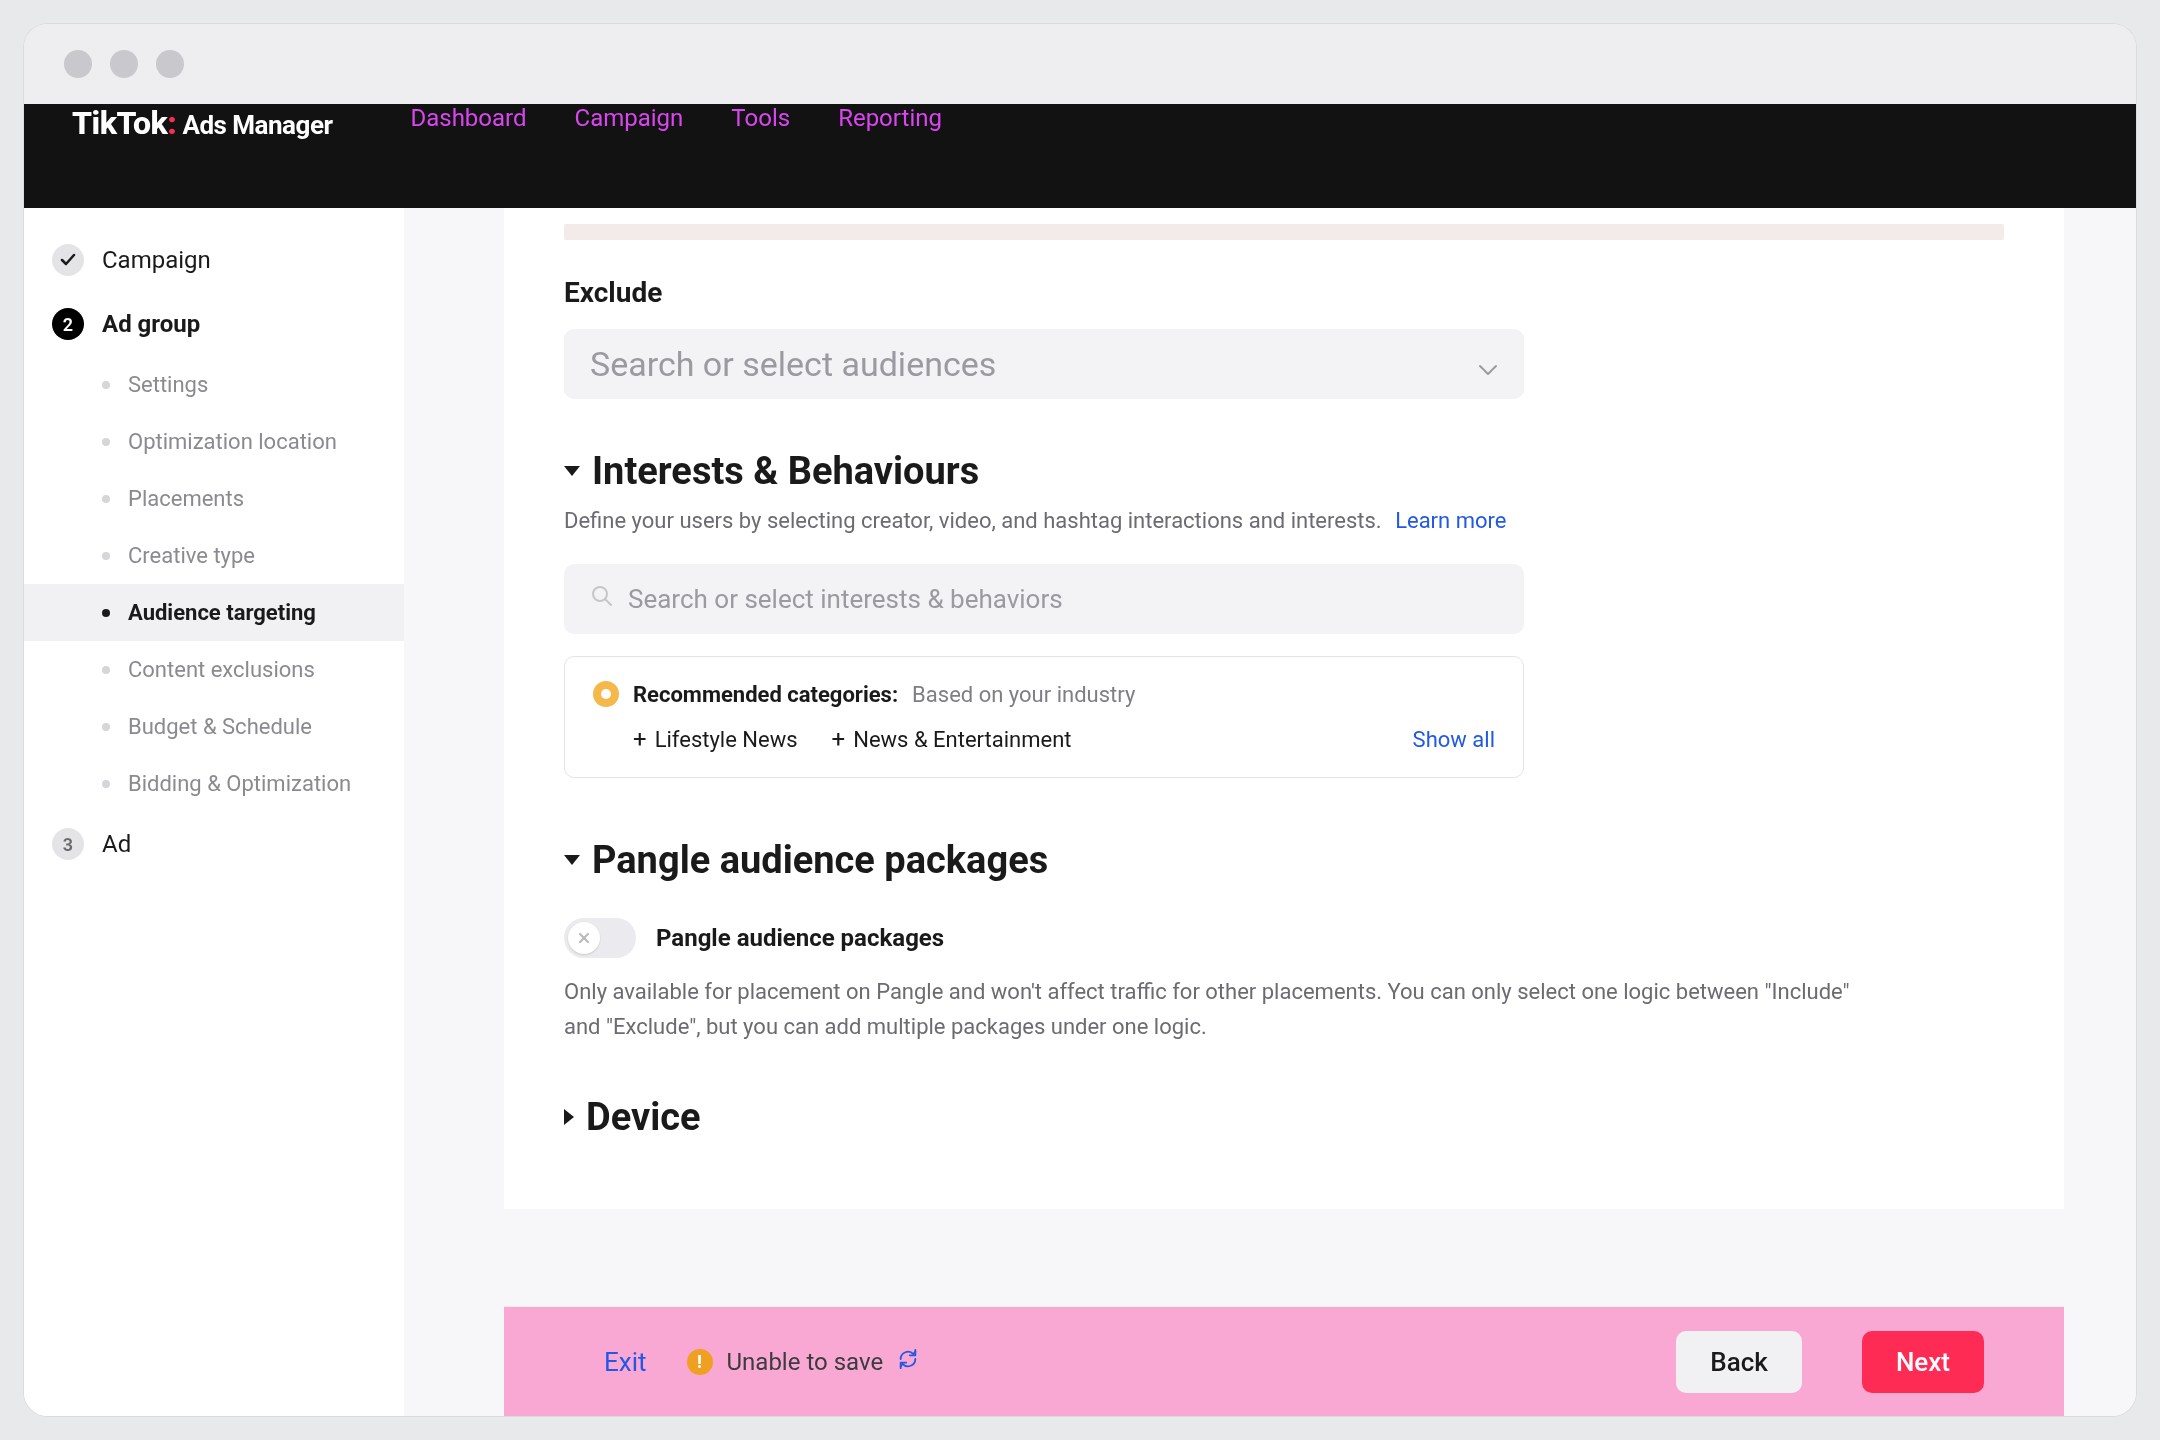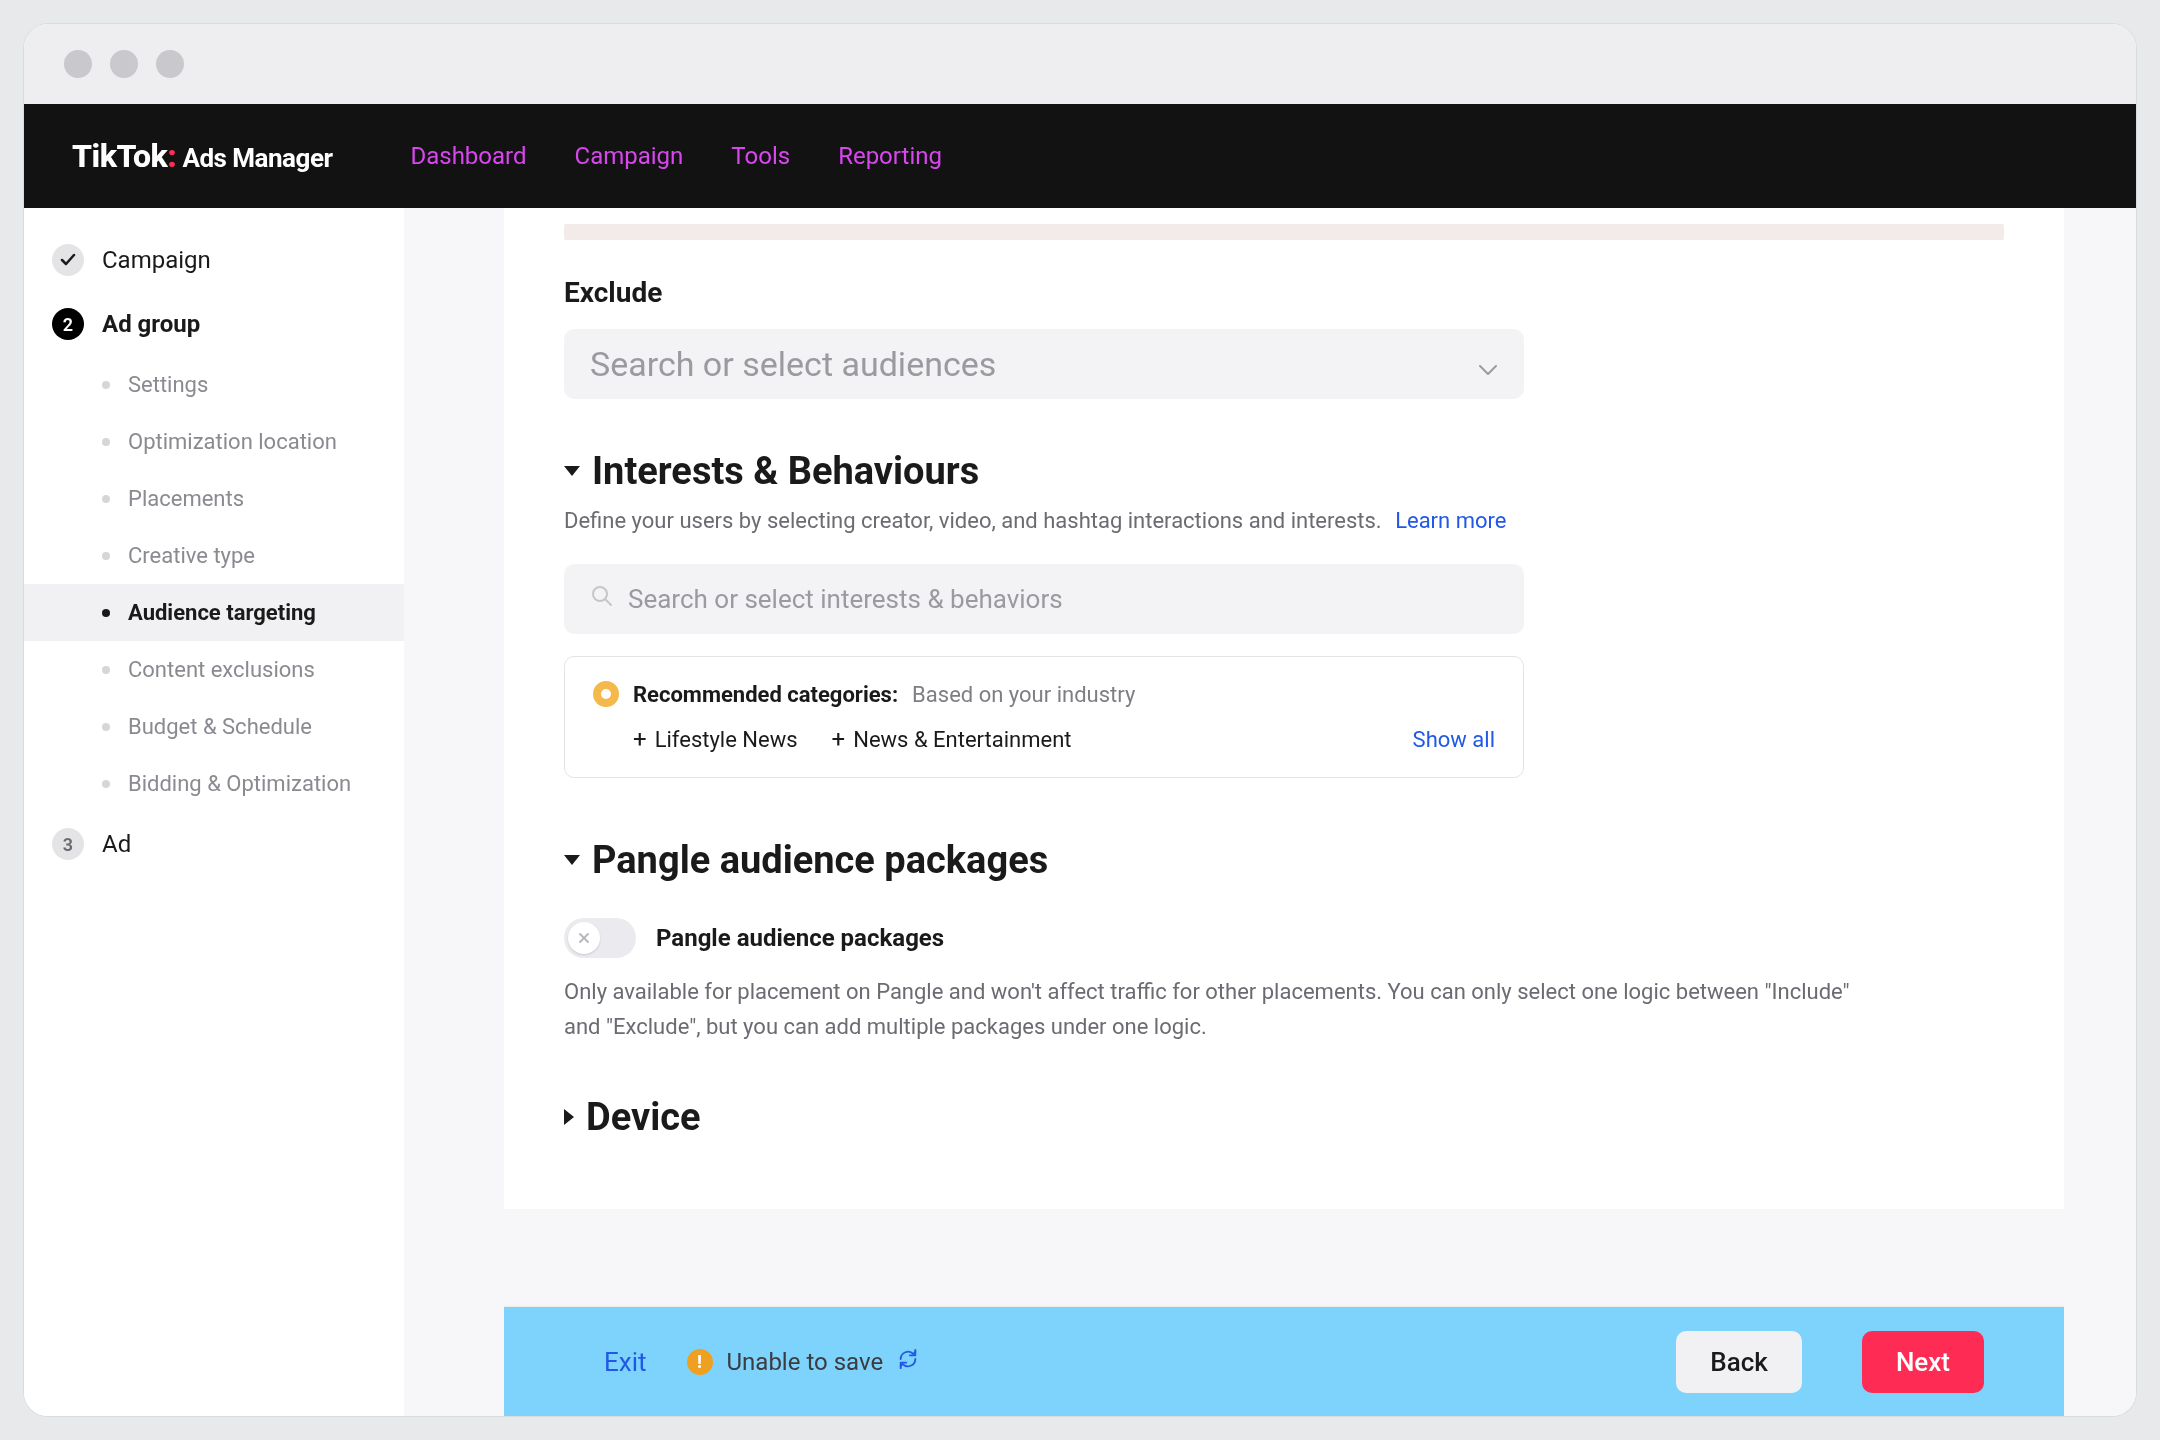--- a/index.html
+++ b/index.html
@@ -1,20 +1,20 @@
 <!DOCTYPE html>
 <html><head>
 <meta charset="utf-8">
 <style>
 * { margin:0; padding:0; box-sizing:border-box; font-family:-apple-system,BlinkMacSystemFont,"Segoe UI",Roboto,sans-serif; }
 body { background:#e8e9eb; width:2160px; height:1440px; display:flex; align-items:center; justify-content:center; }
 .window { width:2112px; height:1392px; background:#fff; border-radius:24px; overflow:hidden; box-shadow:0 0 0 1px rgba(0,0,0,.06); display:flex; flex-direction:column; }
 .titlebar { height:80px; background:#eeeef0; display:flex; align-items:center; padding-left:40px; gap:18px; }
 .tdot { width:28px; height:28px; border-radius:50%; background:#c9c9cd; }
-.header { background:#121212; height:104px; display:flex; align-items:center; padding:0 48px; gap:48px; }
+.header { background:#121212; height:104px; display:flex; align-items:flex-start; padding:0 48px; gap:48px; }
 .brand { display:flex; align-items:baseline; font-weight:800; font-size:32px; color:#fff; letter-spacing:-.5px; }
 .brand .colon { color:#fe2c55; font-weight:900; }
 .brand .sub { font-weight:700; font-size:26px; margin-left:6px; }
 .nav { display:flex; gap:48px; margin-left:30px; }
 .nav a { color:#d946ef; font-size:24px; text-decoration:none; cursor:pointer; }
 .body { flex:1; display:flex; background:#f7f7f9; overflow:hidden; }
 .sidebar { width:380px; background:#fff; padding-top:20px; }
 .side-step { display:flex; align-items:center; gap:18px; padding:16px 28px; font-size:24px; color:#1a1a1a; cursor:pointer; }
 .step-badge { width:32px; height:32px; border-radius:50%; display:flex; align-items:center; justify-content:center; font-size:18px; font-weight:600; }
 .badge-done { background:#e4e4e7; color:#1a1a1a; }
@@ -47,21 +47,21 @@
 .reco-head .strong { font-weight:700; color:#1a1a1a; }
 .reco-head .muted { color:#7e7e84; }
 .reco-body { display:flex; align-items:center; gap:34px; padding-left:40px; }
 .chip { display:flex; align-items:center; gap:8px; font-size:22px; color:#1a1a1a; cursor:pointer; }
 .chip .plus { font-size:24px; font-weight:400; }
 .showall { margin-left:auto; color:#2158e6; font-size:22px; cursor:pointer; }
 .toggle-row { display:flex; align-items:center; gap:20px; margin:36px 0 16px; }
 .toggle { width:72px; height:40px; background:#ebebef; border-radius:40px; position:relative; cursor:pointer; }
 .toggle .knob { position:absolute; left:4px; top:4px; width:32px; height:32px; background:#fff; border-radius:50%; display:flex; align-items:center; justify-content:center; color:#b7b7bd; box-shadow:0 1px 2px rgba(0,0,0,.15); font-size:18px; }
 .toggle-label { font-size:24px; font-weight:700; color:#1a1a1a; }
-.footer { height:110px; background:#7dd3fc; border-top:1px solid #ececef; display:flex; align-items:center; padding:0 80px 0 100px; gap:40px; margin:0 60px 0 100px; max-width:1560px; }
+.footer { height:110px; background:#f9a8d4; border-top:1px solid #ececef; display:flex; align-items:center; padding:0 80px 0 100px; gap:40px; margin:0 60px 0 100px; max-width:1560px; }
 .exit { color:#2158e6; font-size:26px; cursor:pointer; }
 .status { display:flex; align-items:center; gap:14px; font-size:24px; color:#3b3b40; }
 .warn-icon { width:26px; height:26px; border-radius:50%; background:#f0a020; color:#fff; display:flex; align-items:center; justify-content:center; font-size:18px; font-weight:800; }
 .refresh-icon svg { width:22px; height:22px; }
 .spacer { flex:1; }
 .btn { height:62px; padding:0 34px; border-radius:10px; font-size:26px; font-weight:500; display:flex; align-items:center; cursor:pointer; border:none; }
 .btn-secondary { background:#f1f1f3; color:#1a1a1a; }
 .btn-primary { background:#fe2c55; color:#fff; }
 </style>
 </head>

